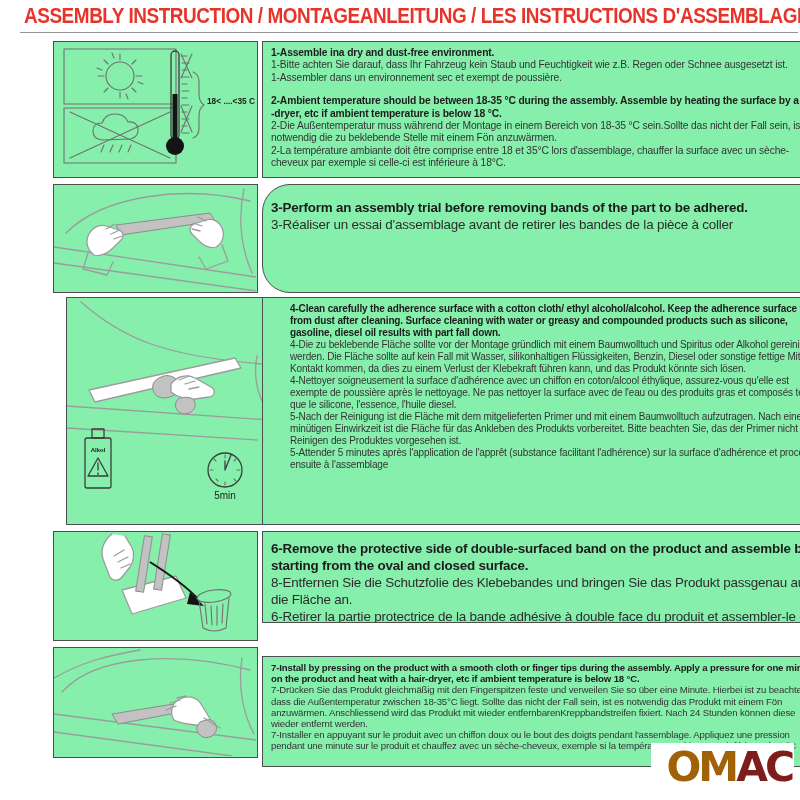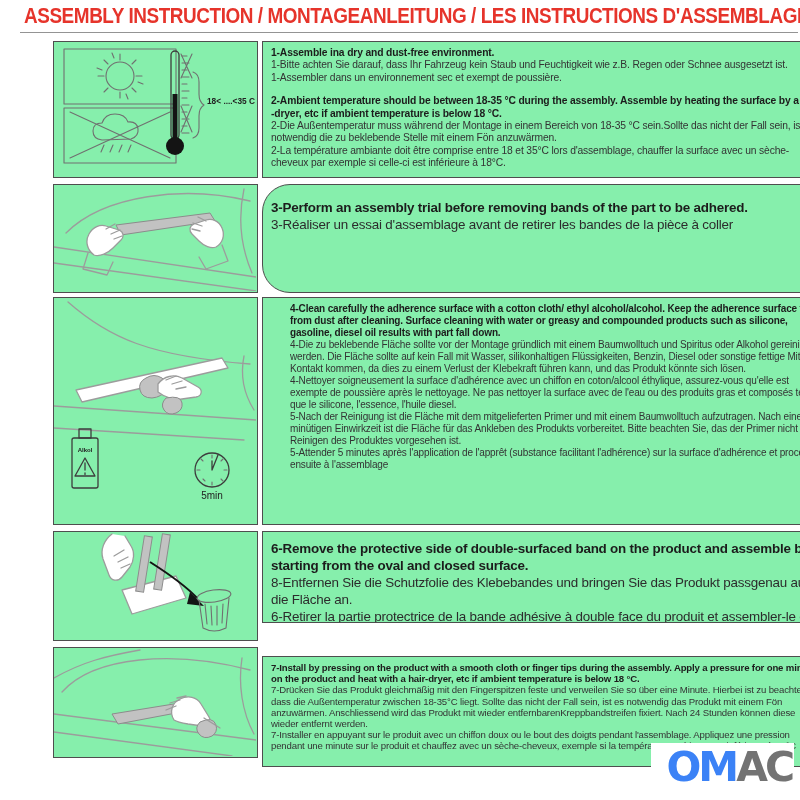--- a/index.html
+++ b/index.html
@@ -23,22 +23,22 @@
   .art{stroke:#9c9c9c;fill:none;stroke-width:1.3;stroke-linecap:round;stroke-linejoin:round;}
   .art2{stroke:#707070;fill:none;stroke-width:1.1;stroke-linecap:round;stroke-linejoin:round;}
   .dark{stroke:#3d3d3d;fill:none;stroke-width:1.3;stroke-linecap:round;stroke-linejoin:round;}
   .strip{fill:#c2c2c2;stroke:#8c8c8c;stroke-width:1;}
   .handfill{fill:#ffffff;}
   .inkfill{fill:#141414;stroke:none;}
   .svgtxt{font-family:"Liberation Sans",sans-serif;fill:#222;}
   .logo{position:absolute;right:6px;top:743px;background:#fff;padding:2px 2px 2px 16px;
         font-family:"DejaVu Sans",sans-serif;font-weight:bold;font-size:41px;
         letter-spacing:-3px;line-height:44px;}
-  .logo .om{color:#3b82f6;text-align:right;}
-  .logo .ac{color:#737373;}
+  .logo .om{color:#a16207;text-align:right;}
+  .logo .ac{color:#7f1d1d;}
 </style>
 </head>
 <body>
 
 <div class="title">ASSEMBLY INSTRUCTION / MONTAGEANLEITUNG / LES INSTRUCTIONS D'ASSEMBLAGE</div>
 <div class="title-rule"></div>
 
 <div class="cell" style="left:21px;top:41px;width:205px;height:137px;">
   <svg width="202" height="134" viewBox="0 0 202 134">
     <g>
@@ -92,21 +92,21 @@
     </g>
   </svg>
 </div>
 <div class="cell" style="left:230px;top:184px;width:568px;height:109px;border-radius:28px;">
   <div class="txt big pt">
     <p class="p b">3-Perform an assembly trial before removing bands of the part to be adhered.</p>
     <p class="p">3-Réaliser un essai d'assemblage avant de retirer les bandes de la pièce à coller</p>
   </div>
 </div>
 
-<div class="cell" style="left:21px;top:297px;width:205px;height:228px;">
+<div class="cell" style="left:34px;top:297px;width:205px;height:228px;">
   <svg width="202" height="225" viewBox="0 0 202 225">
     <path class="art" d="M14,4 C55,40 95,58 196,66"></path>
     <path class="art" d="M190,58 C186,78 190,96 200,112"></path>
     <path class="art" d="M0,108 L202,122 M0,130 L190,142"></path>
     <polygon class="art handfill" points="22,92 168,60 174,70 28,104"></polygon>
     <g>
       <path class="strip" d="M92,80 q-8,4 -6,12 q2,8 12,8 q10,-1 14,-8 q3,-7 -4,-12 q-8,-5 -16,0 z"></path>
       <path class="art handfill" d="M104,86 c6,-8 16,-10 24,-6 l16,9 c5,3 4,9 -2,10 l-14,2 c-8,1 -18,-2 -24,-7 z"></path>
       <path class="art" d="M112,82 l10,-4 M118,86 l10,-3 M122,91 l10,-2"></path>
       <path class="strip" d="M112,100 q-6,6 -2,12 q4,6 12,3 q7,-3 6,-10 q-1,-8 -16,-5 z"></path>

